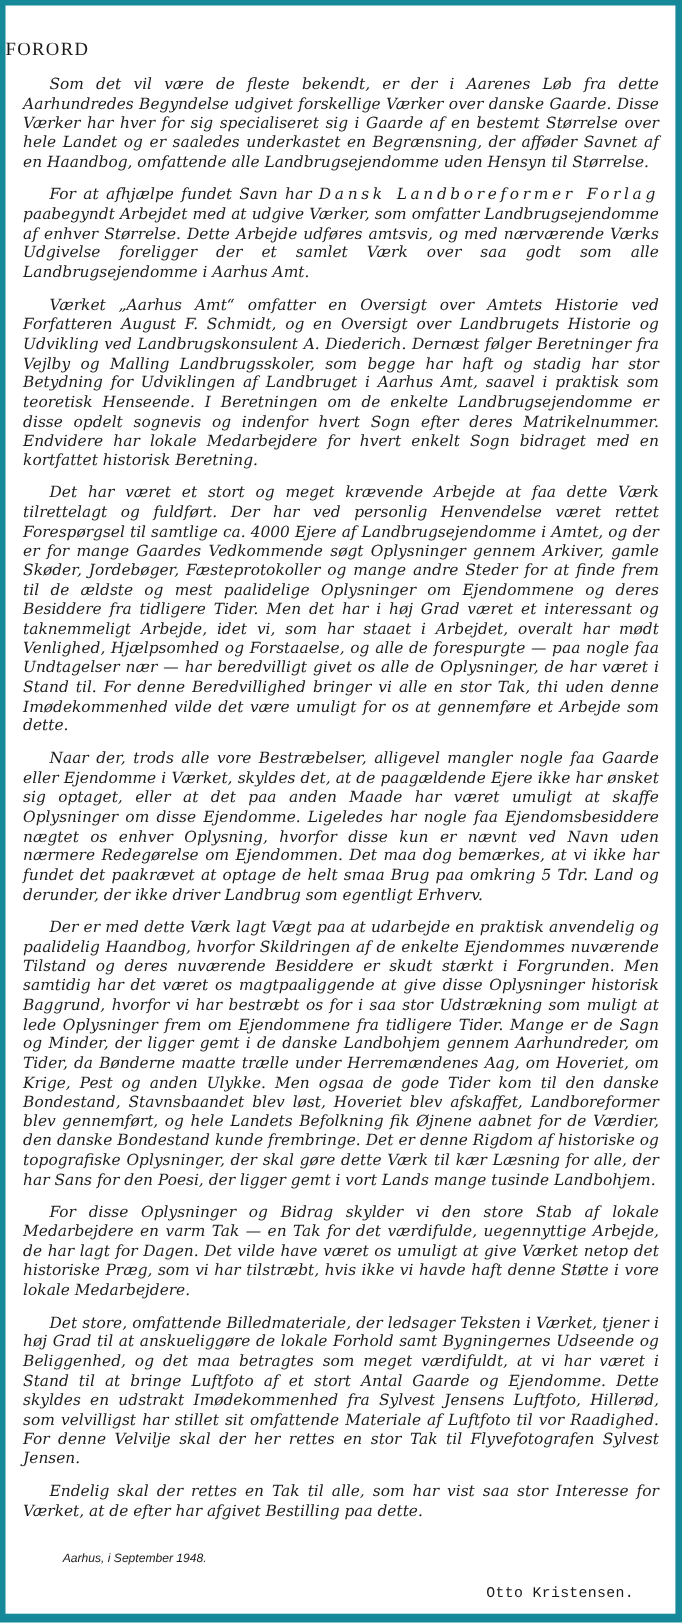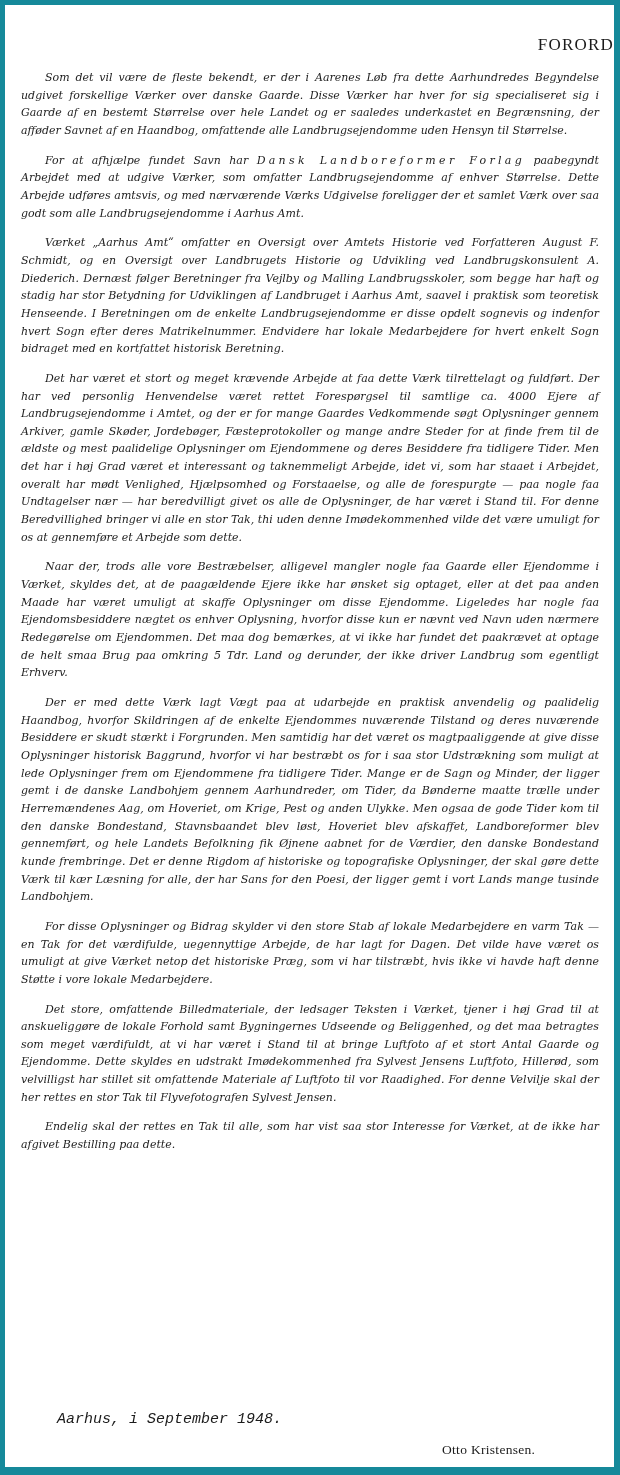--- a/index.html
+++ b/index.html
@@ -16,77 +16,77 @@
     top: 5px;
     width: 609px;
     height: 1462px;
     background: #ffffff;
   }
   .title {
     position: absolute;
     top: 30px;
     left: 0;
     width: 609px;
-    text-align: right;
+    text-align: left;
     font-family: "Liberation Serif", "DejaVu Serif", serif;
     font-size: 17px;
     letter-spacing: 1.2px;
     color: #1a1a1a;
   }
   .body {
     position: absolute;
     left: 16px;
     top: 64px;
     width: 578px;
     font-family: "DejaVu Serif", "Liberation Serif", serif;
     font-style: italic;
-    font-size: 11px;
+    font-size: 14px;
     line-height: 17.65px;
     color: #1c1c1c;
     text-align: justify;
   }
   .body p {
     margin: 0 0 12px 0;
     text-indent: 24px;
     text-align: justify;
     text-align-last: left;
   }
   .spaced { letter-spacing: 3.3px; }
   .date {
     position: absolute;
     left: 52px;
     top: 1406px;
-    font-family: Liberation Mono, monospace;
+    font-family: Liberation Sans, sans-serif;
     font-style: italic;
-    font-size: 15px;
+    font-size: 11px;
     color: #1c1c1c;
   }
   .signature {
     position: absolute;
     left: 437px;
     top: 1437px;
-    font-family: Liberation Serif, serif;
+    font-family: Liberation Mono, monospace;
     font-size: 13.5px;
     color: #1c1c1c;
     letter-spacing: 0.3px;
   }
 </style>
 </head>
 <body>
 
 <div class="page">
   <div class="title">FORORD</div>
 
   <div class="body">
     <p>Som det vil være de fleste bekendt, er der i Aarenes Løb fra dette Aarhundredes Begyndelse udgivet forskellige Værker over danske Gaarde. Disse Værker har hver for sig specialiseret sig i Gaarde af en bestemt Størrelse over hele Landet og er saaledes underkastet en Begrænsning, der afføder Savnet af en Haandbog, omfattende alle Landbrugsejendomme uden Hensyn til Størrelse.</p>
     <p><span>For at afhjælpe fundet Savn har </span><span class="spaced">Dansk Landboreformer Forlag</span><span> paabegyndt Arbejdet med at udgive Værker, som omfatter Landbrugsejendomme af enhver Størrelse. Dette Arbejde udføres amtsvis, og med nærværende Værks Udgivelse foreligger der et samlet Værk over saa godt som alle Landbrugsejendomme i Aarhus Amt.</span></p>
     <p>Værket „Aarhus Amt“ omfatter en Oversigt over Amtets Historie ved Forfatteren August F. Schmidt, og en Oversigt over Landbrugets Historie og Udvikling ved Landbrugskonsulent A. Diederich. Dernæst følger Beretninger fra Vejlby og Malling Landbrugsskoler, som begge har haft og stadig har stor Betydning for Udviklingen af Landbruget i Aarhus Amt, saavel i praktisk som teoretisk Henseende. I Beretningen om de enkelte Landbrugsejendomme er disse opdelt sognevis og indenfor hvert Sogn efter deres Matrikelnummer. Endvidere har lokale Medarbejdere for hvert enkelt Sogn bidraget med en kortfattet historisk Beretning.</p>
     <p>Det har været et stort og meget krævende Arbejde at faa dette Værk tilrettelagt og fuldført. Der har ved personlig Henvendelse været rettet Forespørgsel til samtlige ca. 4000 Ejere af Landbrugsejendomme i Amtet, og der er for mange Gaardes Vedkommende søgt Oplysninger gennem Arkiver, gamle Skøder, Jordebøger, Fæsteprotokoller og mange andre Steder for at finde frem til de ældste og mest paalidelige Oplysninger om Ejendommene og deres Besiddere fra tidligere Tider. Men det har i høj Grad været et interessant og taknemmeligt Arbejde, idet vi, som har staaet i Arbejdet, overalt har mødt Venlighed, Hjælpsomhed og Forstaaelse, og alle de forespurgte — paa nogle faa Undtagelser nær — har beredvilligt givet os alle de Oplysninger, de har været i Stand til. For denne Beredvillighed bringer vi alle en stor Tak, thi uden denne Imødekommenhed vilde det være umuligt for os at gennemføre et Arbejde som dette.</p>
     <p>Naar der, trods alle vore Bestræbelser, alligevel mangler nogle faa Gaarde eller Ejendomme i Værket, skyldes det, at de paagældende Ejere ikke har ønsket sig optaget, eller at det paa anden Maade har været umuligt at skaffe Oplysninger om disse Ejendomme. Ligeledes har nogle faa Ejendomsbesiddere nægtet os enhver Oplysning, hvorfor disse kun er nævnt ved Navn uden nærmere Redegørelse om Ejendommen. Det maa dog bemærkes, at vi ikke har fundet det paakrævet at optage de helt smaa Brug paa omkring 5 Tdr. Land og derunder, der ikke driver Landbrug som egentligt Erhverv.</p>
     <p>Der er med dette Værk lagt Vægt paa at udarbejde en praktisk anvendelig og paalidelig Haandbog, hvorfor Skildringen af de enkelte Ejendommes nuværende Tilstand og deres nuværende Besiddere er skudt stærkt i Forgrunden. Men samtidig har det været os magtpaaliggende at give disse Oplysninger historisk Baggrund, hvorfor vi har bestræbt os for i saa stor Udstrækning som muligt at lede Oplysninger frem om Ejendommene fra tidligere Tider. Mange er de Sagn og Minder, der ligger gemt i de danske Landbohjem gennem Aarhundreder, om Tider, da Bønderne maatte trælle under Herremændenes Aag, om Hoveriet, om Krige, Pest og anden Ulykke. Men ogsaa de gode Tider kom til den danske Bondestand, Stavnsbaandet blev løst, Hoveriet blev afskaffet, Landboreformer blev gennemført, og hele Landets Befolkning fik Øjnene aabnet for de Værdier, den danske Bondestand kunde frembringe. Det er denne Rigdom af historiske og topografiske Oplysninger, der skal gøre dette Værk til kær Læsning for alle, der har Sans for den Poesi, der ligger gemt i vort Lands mange tusinde Landbohjem.</p>
     <p>For disse Oplysninger og Bidrag skylder vi den store Stab af lokale Medarbejdere en varm Tak — en Tak for det værdifulde, uegennyttige Arbejde, de har lagt for Dagen. Det vilde have været os umuligt at give Værket netop det historiske Præg, som vi har tilstræbt, hvis ikke vi havde haft denne Støtte i vore lokale Medarbejdere.</p>
     <p>Det store, omfattende Billedmateriale, der ledsager Teksten i Værket, tjener i høj Grad til at anskueliggøre de lokale Forhold samt Bygningernes Udseende og Beliggenhed, og det maa betragtes som meget værdifuldt, at vi har været i Stand til at bringe Luftfoto af et stort Antal Gaarde og Ejendomme. Dette skyldes en udstrakt Imødekommenhed fra Sylvest Jensens Luftfoto, Hillerød, som velvilligst har stillet sit omfattende Materiale af Luftfoto til vor Raadighed. For denne Velvilje skal der her rettes en stor Tak til Flyvefotografen Sylvest Jensen.</p>
-    <p>Endelig skal der rettes en Tak til alle, som har vist saa stor Interesse for Værket, at de ikke har afgivet Bestilling paa dette.</p>
+    <p>Endelig skal der rettes en Tak til alle, som har vist saa stor Interesse for Værket, at de efter har afgivet Bestilling paa dette.</p>
   </div>
 
   <div class="date">Aarhus, i September 1948.</div>
   <div class="signature">Otto Kristensen.</div>
 </div>
 
 </body></html>

